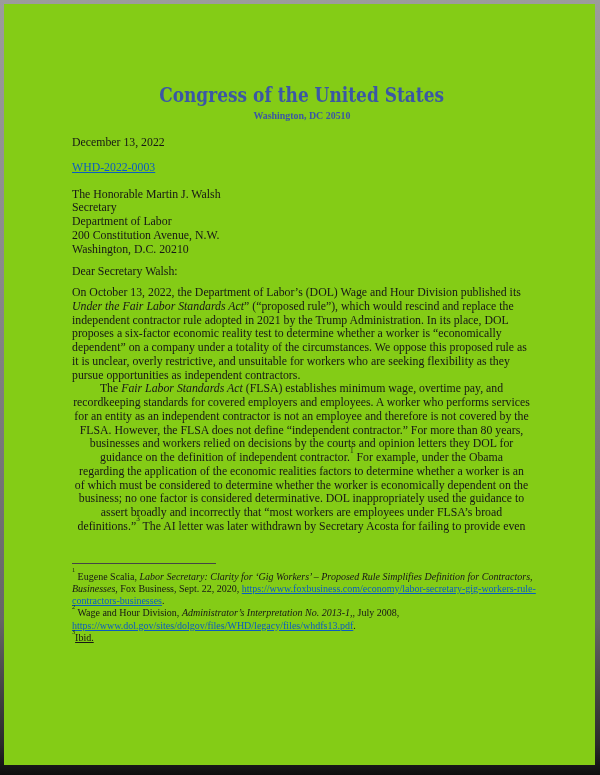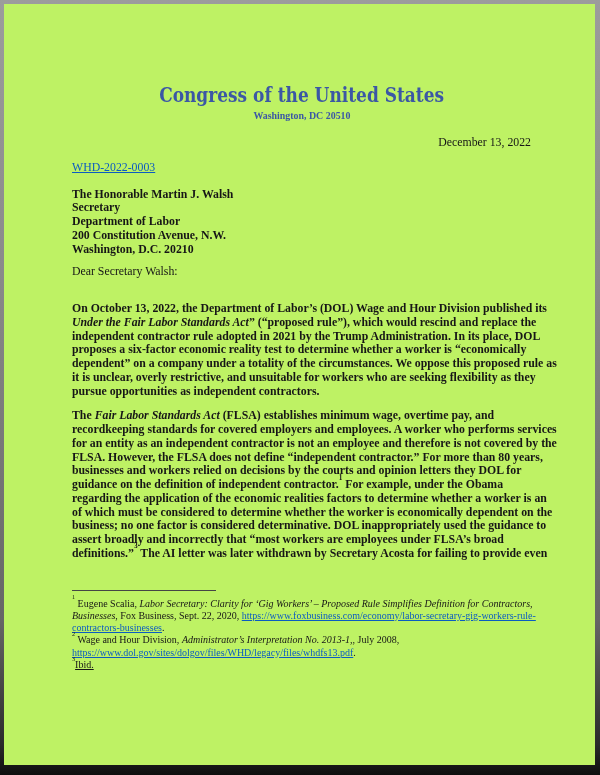--- a/index.html
+++ b/index.html
@@ -3,41 +3,41 @@
 <meta charset="utf-8">
 <style>
   html,body{margin:0;padding:0;}
   body{
     width:600px;height:775px;position:relative;overflow:hidden;
     background:linear-gradient(180deg,#9c9c9c 0%,#8a8a8a 35%,#666666 80%,#2b2b2b 96%,#0e0e0e 100%);
     font-family:"Liberation Serif", serif;
   }
   .page{
     position:absolute;left:4px;top:4px;width:591px;height:761px;
-    background:#bef264;box-sizing:border-box;
+    background:#84cc16;box-sizing:border-box;
     padding:78px 64px 12px 68px;color:#161616;
   }
   .title{
     text-align:center;font-family:"DejaVu Serif", serif;font-weight:bold;
     font-size:20px;line-height:26px;color:var(--letterhead,#3b57a5);margin:0;
   }
   .subtitle{
     text-align:center;font-family:Liberation Serif, serif;font-weight:bold;
     font-size:11px;line-height:15px;color:var(--letterhead,#3b57a5);
   }
   .squeeze{display:inline-block;transform:scaleX(.85);transform-origin:center;white-space:nowrap;}
   .squeeze2{display:inline-block;transform:scaleX(.9);transform-origin:center;white-space:nowrap;}
-  .date-line{margin-top:13px;text-align:right;font-size:11.8px;line-height:13.75px;}
+  .date-line{margin-top:13px;text-align:left;font-size:11.8px;line-height:13.75px;}
   .docket{margin-top:11px;font-size:11.8px;line-height:13.75px;}
   a.lnk,a.docket-a{color:var(--link,#0b5cc2);text-decoration:underline;cursor:pointer;}
   .recipient{margin-top:13px;}
-  .addr-line,.line{font-size:11.8px;line-height:13.75px;white-space:nowrap;font-weight:bold;}
+  .addr-line,.line{font-size:11.8px;line-height:13.75px;white-space:nowrap;}
   .salutation{margin-top:9px;font-size:11.8px;line-height:13.75px;}
-  .para1{margin-top:23px;}
-  .para2{margin-top:11px;}
+  .para1{margin-top:7px;}
+  .para2{text-align:center;}
   .fnblock{margin-top:29px;}
   .fnrule{width:144px;height:0;border-top:1.5px solid #454545;margin:0 0 7px 0;}
   .fnline{font-size:10px;line-height:12.3px;white-space:nowrap;}
   sup{font-size:0.62em;line-height:0;position:relative;top:-0.48em;}
   .it{font-style:italic;}
   .ul{text-decoration:underline;text-align:center;}
 </style>
 </head>
 <body>
 

